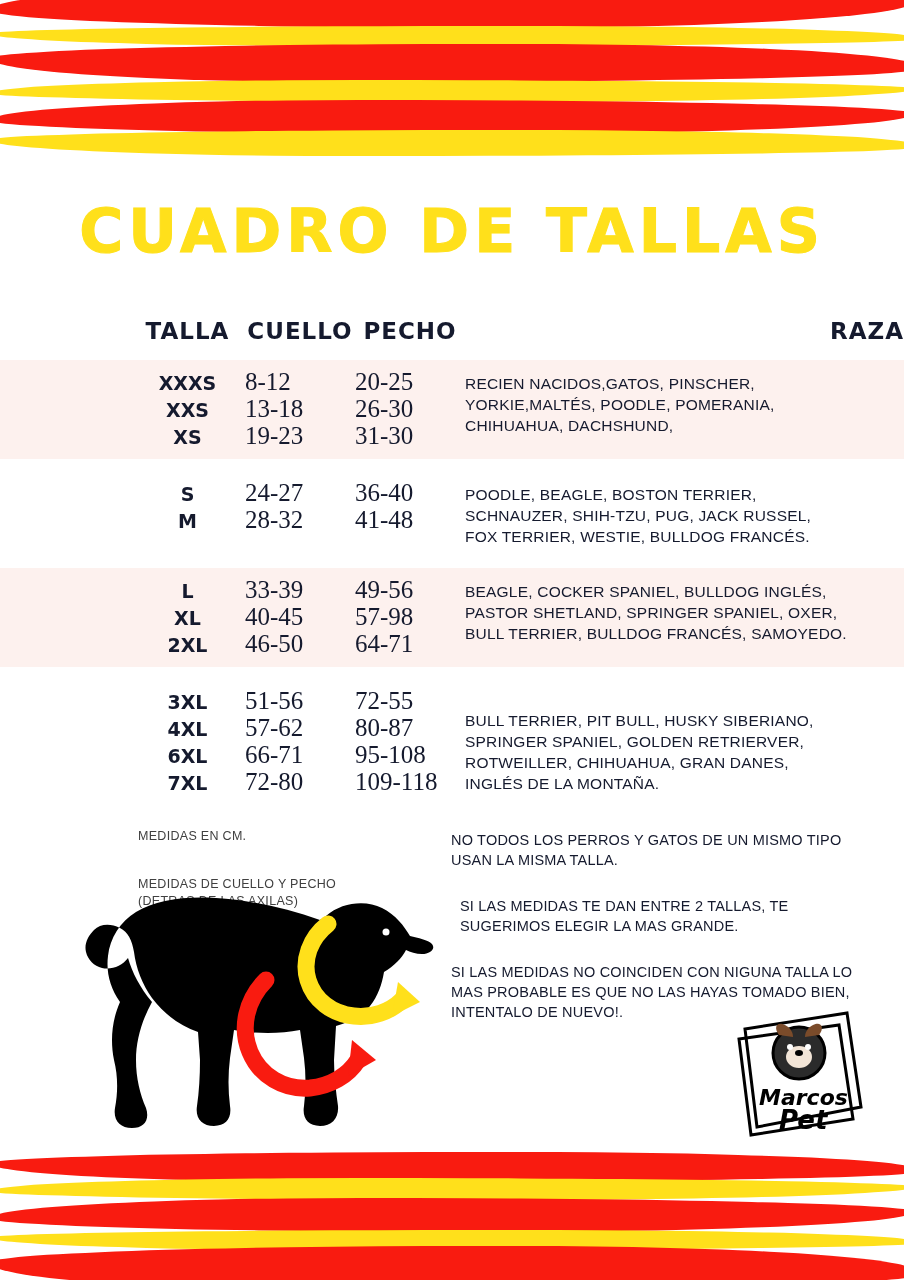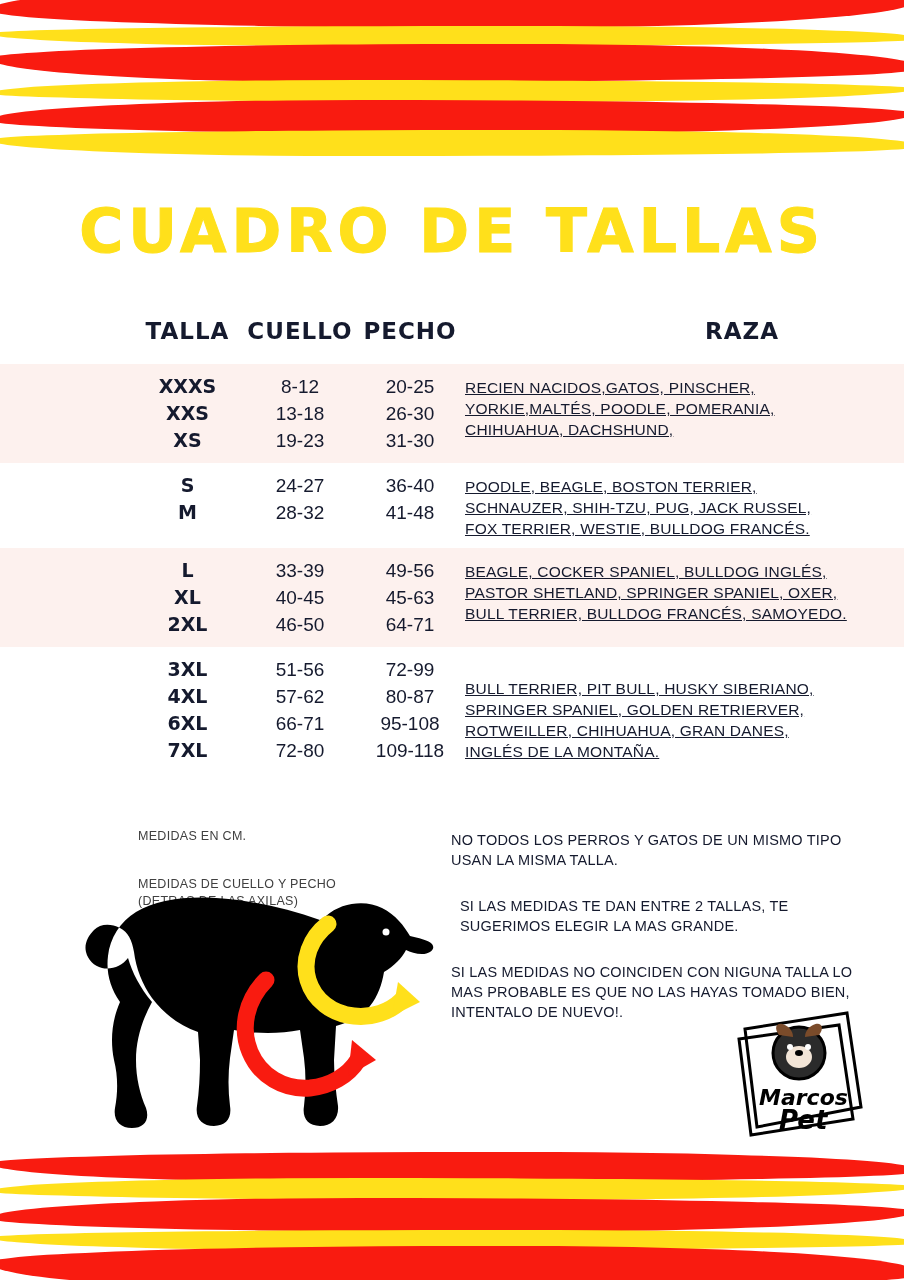--- a/index.html
+++ b/index.html
@@ -60,32 +60,33 @@
     width: 904px;
   }
   .hdr {
     display: flex;
     align-items: baseline;
     color: #151a2e;
     font-family: "DejaVu Sans", sans-serif;
     font-weight: bold;
     font-size: 23px;
     letter-spacing: 1px;
-    padding-bottom: 20px;
+    padding-bottom: 4px;
   }
   .col-talla { width: 115px; text-align: center; }
   .col-cuello { width: 110px; text-align: center; }
   .col-pecho { width: 110px; text-align: center; }
-  .col-raza { flex: 1; text-align: center; padding-left: 115px; }
+  .col-raza { flex: 1; text-align: right; padding-left: 115px; }
   .hdr .col-talla { margin-left: 130px; }
 
   .group {
     display: flex;
     align-items: flex-start;
     padding: 9px 0 9px 0;
+    margin-top: 12px;
   }
   .group.tinted { background: #fdf1ee; }
 
   .group .sizes { margin-left: 130px; }
   .sizes {
     width: 335px;
     flex: 0 0 335px;
   }
   .srow {
     display: flex;
@@ -95,36 +96,36 @@
   .s-talla {
     width: 115px;
     text-align: center;
     font-family: "DejaVu Sans", sans-serif;
     font-weight: bold;
     font-size: 19px;
     color: #151a2e;
   }
   .s-cuello, .s-pecho {
     width: 110px;
-    text-align: center;
-    font-size: 19px;
-    color: #151a2e;
-    font-family: Liberation Sans, sans-serif;
+    text-align: left;
+    font-size: 25px;
+    color: #151a2e;
+    font-family: Liberation Serif, serif;
   }
   .breeds {
     flex: 1;
     padding-left: 0px;
     color: #151a2e;
     font-size: 15.5px;
     line-height: 21px;
     letter-spacing: 0.2px;
     padding-top: 4px;
     padding-right: 10px;
   }
-  .breeds div { white-space: nowrap; text-decoration: underline; }
+  .breeds div { white-space: nowrap; }
 
   
   .note-left {
     position: absolute;
     color: #404040;
     font-size: 12.5px;
     line-height: 17px;
     letter-spacing: 0.3px;
   }
   #note-cm { top: 828px; left: 138px; }
@@ -231,41 +232,41 @@
   <div class="group tinted">
     <div class="sizes">
       <div class="srow">
         <div class="s-talla">L</div>
         <div class="s-cuello">33-39</div>
         <div class="s-pecho">49-56</div>
       </div>
       <div class="srow">
         <div class="s-talla">XL</div>
         <div class="s-cuello">40-45</div>
-        <div class="s-pecho">45-63</div>
+        <div class="s-pecho">57-98</div>
       </div>
       <div class="srow">
         <div class="s-talla">2XL</div>
         <div class="s-cuello">46-50</div>
         <div class="s-pecho">64-71</div>
       </div>
     </div>
     <div class="breeds">
       <div>BEAGLE, COCKER SPANIEL, BULLDOG INGLÉS,</div>
       <div>PASTOR SHETLAND, SPRINGER SPANIEL, OXER,</div>
       <div>BULL TERRIER, BULLDOG FRANCÉS, SAMOYEDO.</div>
     </div>
   </div>
 
   <div class="group">
     <div class="sizes">
       <div class="srow">
         <div class="s-talla">3XL</div>
         <div class="s-cuello">51-56</div>
-        <div class="s-pecho">72-99</div>
+        <div class="s-pecho">72-55</div>
       </div>
       <div class="srow">
         <div class="s-talla">4XL</div>
         <div class="s-cuello">57-62</div>
         <div class="s-pecho">80-87</div>
       </div>
       <div class="srow">
         <div class="s-talla">6XL</div>
         <div class="s-cuello">66-71</div>
         <div class="s-pecho">95-108</div>

